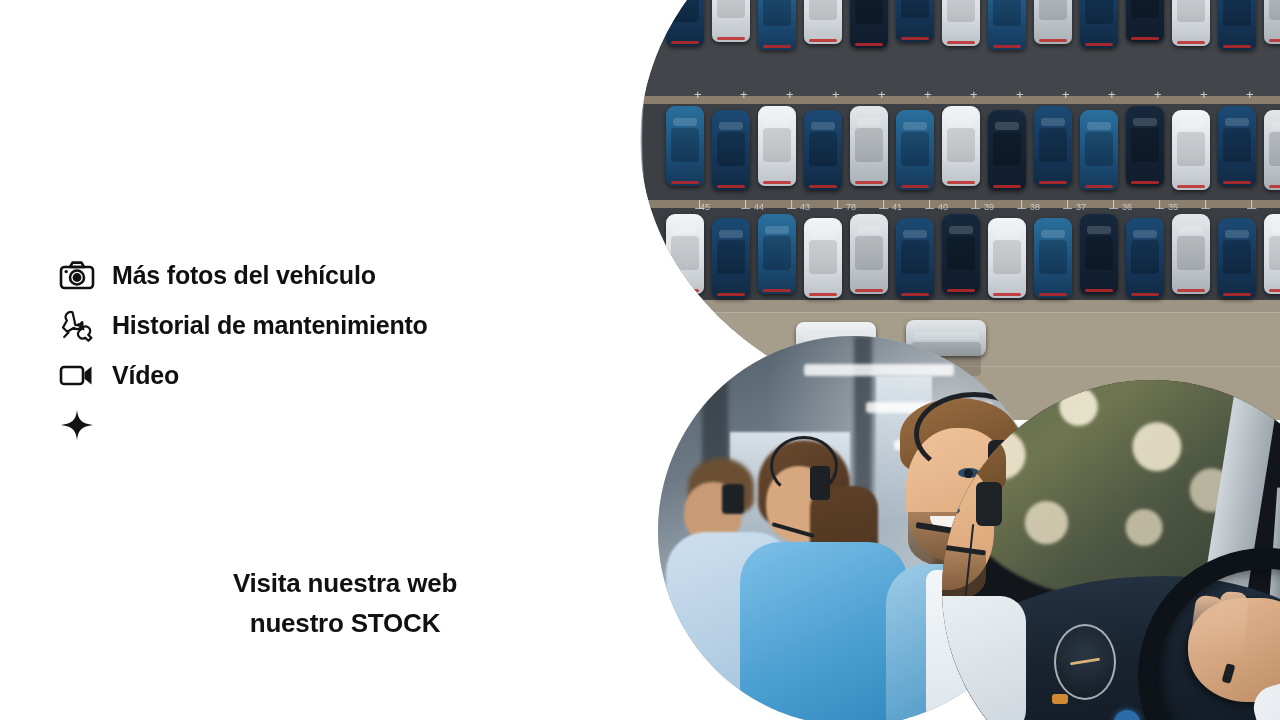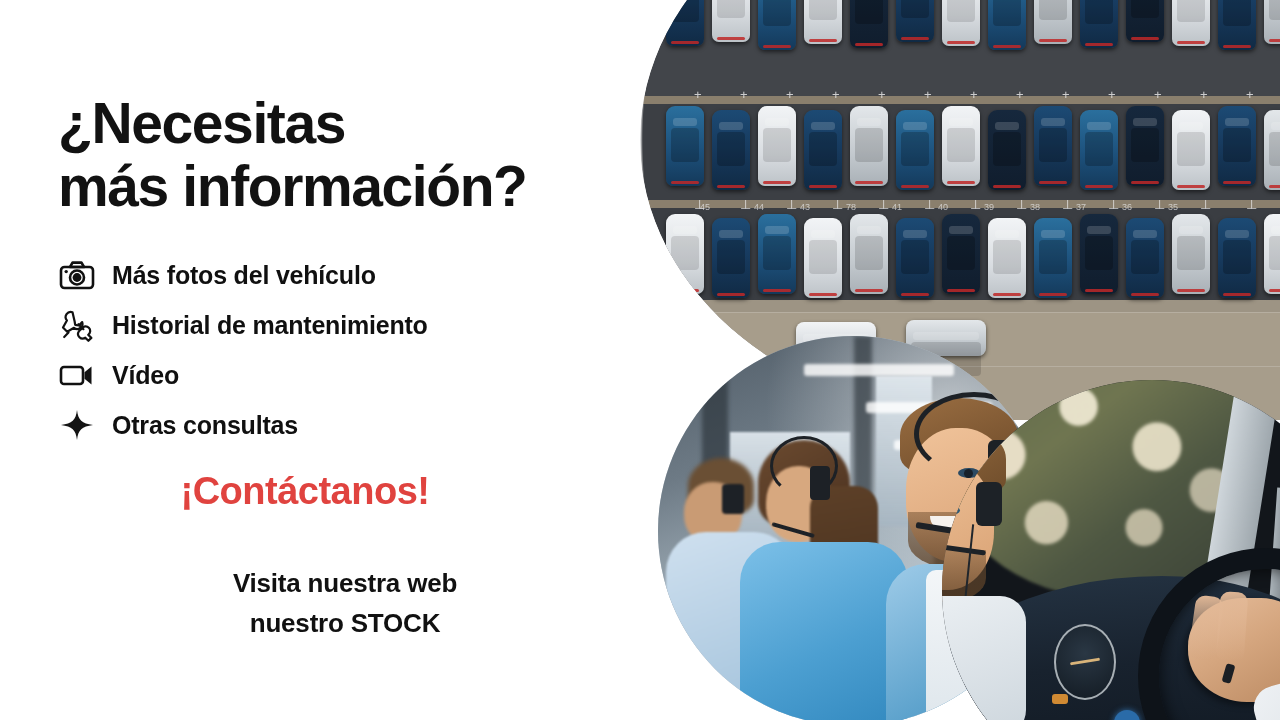--- a/index.html
+++ b/index.html
@@ -626,22 +626,20 @@
         <div style="position:absolute; left:-16px;top:122px;width:66px; height:5px;  border-radius:3px; background:#1d2227; transform:rotate(8deg)"></div>
         <div style="position:absolute; left:30px; top:100px;width:2px;  height:118px;background:#20262c; transform:rotate(6deg)"></div>
         <div style="position:absolute; left:-60px;top:172px;width:150px;height:140px;border-radius:26px; background:linear-gradient(160deg,#eef2f5,#cdd6dd)"></div>
       </div>
     </div>
 
   </div>
 
   <div class="content">
 
-    <h1 class="headline">¿Necesitas
-más información?</h1>
 
     <div class="feature-list">
 
       <div class="feature-row">
         <span class="feature-icon">
           <svg width="36" height="30" viewBox="0 0 36 30" aria-hidden="true">
             <rect x="2" y="7" width="32" height="21" rx="3.5" fill="none" stroke="#111" stroke-width="2.6"></rect>
             <path d="M11 7 L13.5 2.6 L22.5 2.6 L25 7 Z" fill="none" stroke="#111" stroke-width="2.6" stroke-linejoin="round"></path>
             <circle cx="18" cy="17.5" r="7" fill="none" stroke="#111" stroke-width="2.6"></circle>
             <circle cx="18" cy="17.5" r="4.4" fill="#111"></circle>
@@ -674,26 +672,24 @@
         </span>
         <span class="feature-label">Vídeo</span>
       </div>
 
       <div class="feature-row">
         <span class="feature-icon">
           <svg width="34" height="32" viewBox="0 0 34 32" aria-hidden="true">
             <path d="M17 1 C18.2 11.4 21.8 14.3 33 16 C21.8 17.7 18.2 20.6 17 31 C15.8 20.6 12.2 17.7 1 16 C12.2 14.3 15.8 11.4 17 1 Z" fill="#141414"></path>
           </svg>
         </span>
-        <span class="feature-label">Otras consultas</span>
       </div>
 
     </div>
 
-    <div class="cta">¡Contáctanos!</div>
 
     <div class="footer">
       <div>Visita nuestra web</div>
       <div>nuestro STOCK</div>
     </div>
 
   </div>
 </div>
 
 </body></html>

